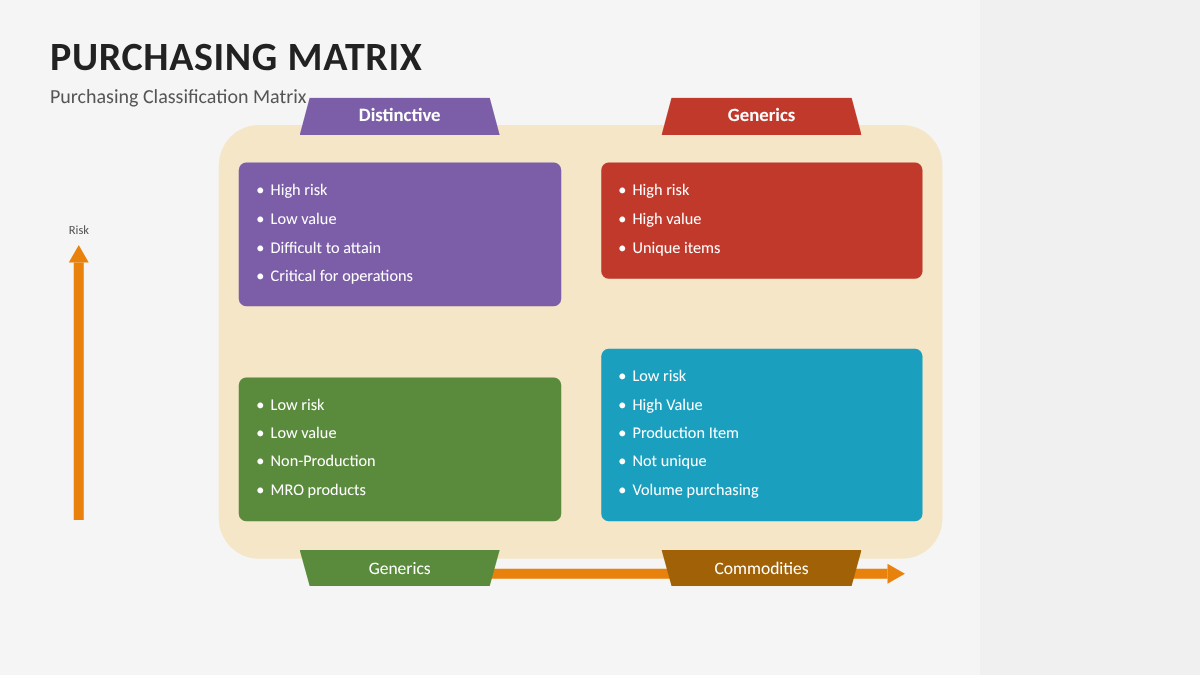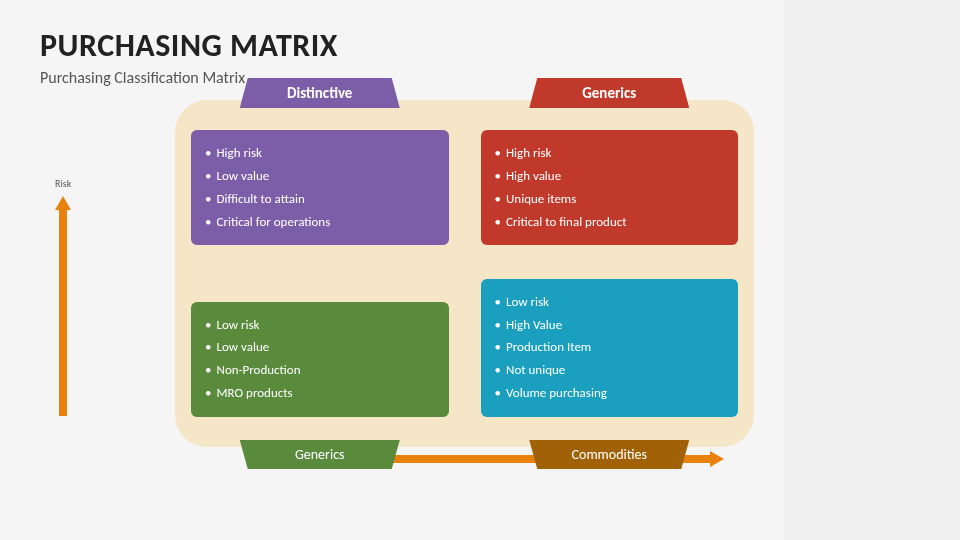--- a/index.html
+++ b/index.html
@@ -286,23 +286,20 @@
           <ul>
             <li>
                 <span>High risk</span>
               </li>
             <li>
                 <span>High value</span>
               </li>
             <li>
                 <span>Unique items</span>
               </li>
-            <li>
-                <span>Critical to final product</span>
-              </li>
           </ul>
         </div>
       </div>
 
       <div class="quadrant q-generics quadrant-bottom">
         <div class="content-box" style="background:#5a8a3c;">
           <ul>
             <li>
                 <span>Low risk</span>
               </li>

